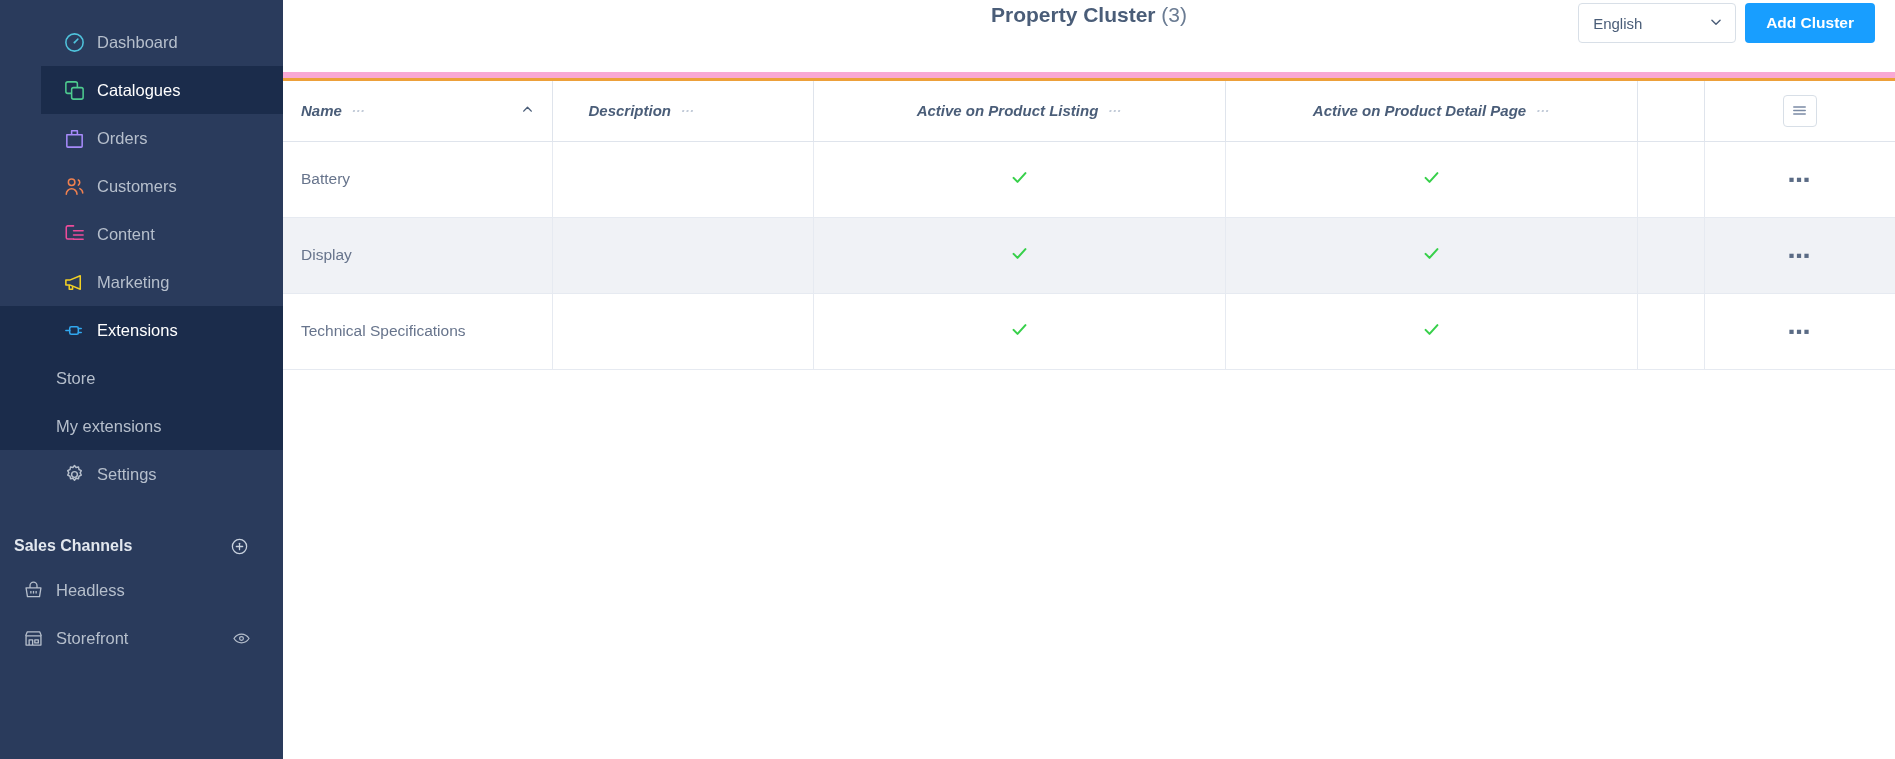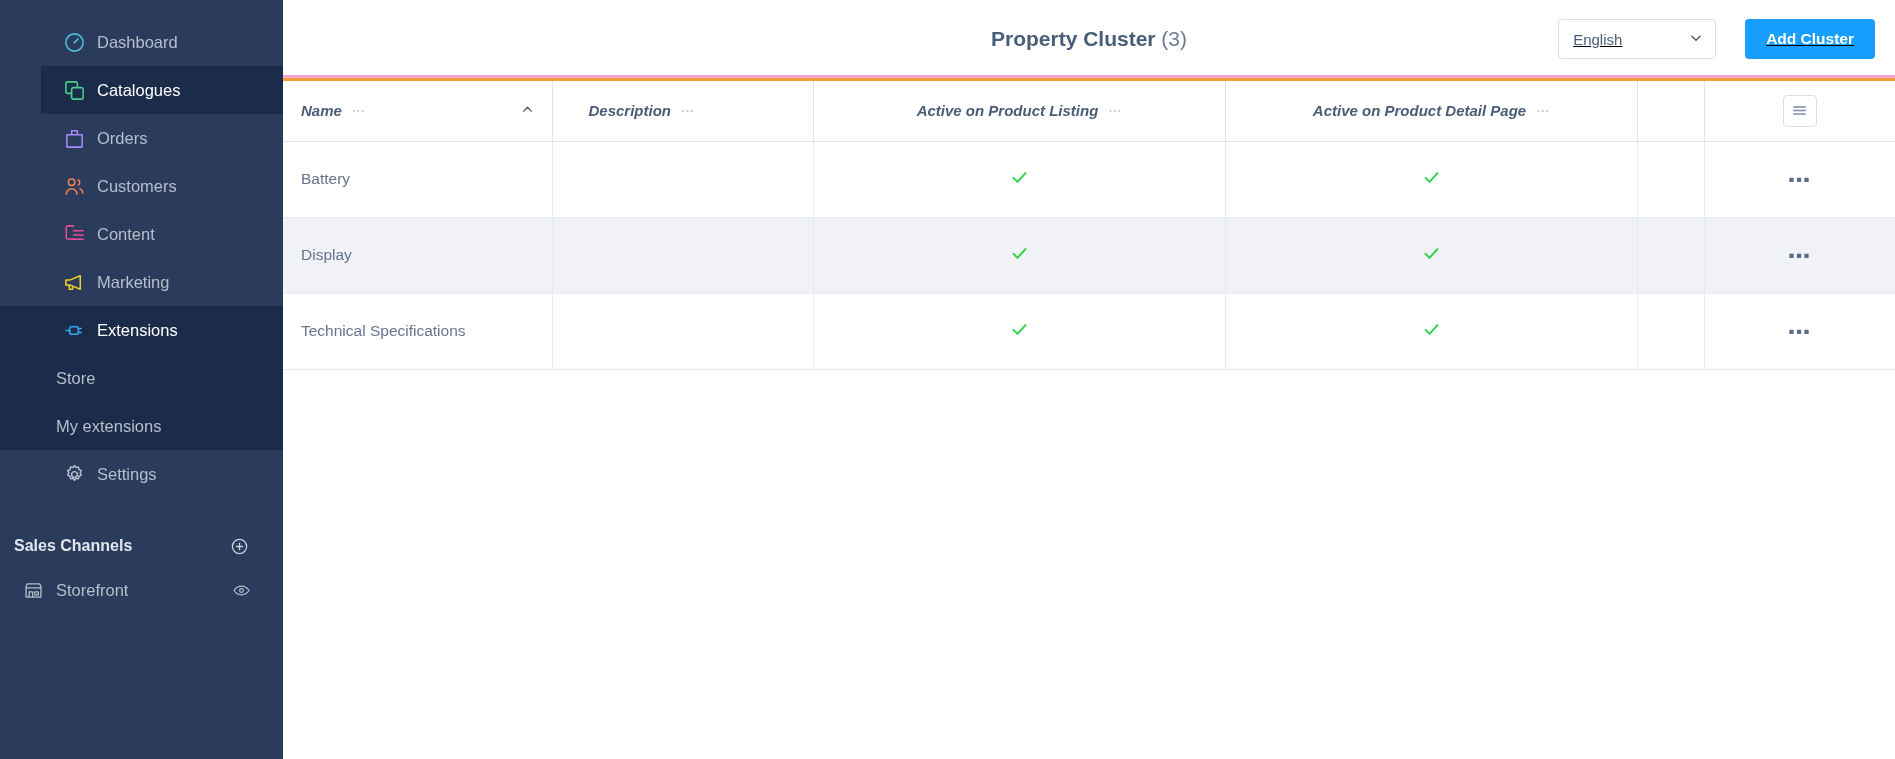--- a/index.html
+++ b/index.html
@@ -108,23 +108,23 @@
     height: 759px;
     background: #ffffff;
     display: flex;
     flex-direction: column;
     position: relative;
     overflow: hidden;
   }
   .smart-bar {
     height: 78px;
     min-height: 78px;
-    border-bottom: 3px solid #f9a8d4;
-    display: flex;
-    align-items: center;
+    border-bottom: 6px solid #f9a8d4;
+    display: flex;
+    align-items: flex-start;
     position: relative;
     padding: 3px 20px 0 0;
     background: #fff;
   }
   .smart-bar-title {
     position: absolute;
     left: 0; right: 0;
     text-align: center;
     font-size: 21px;
     font-weight: bold;
@@ -132,23 +132,22 @@
     pointer-events: none;
   }
   .smart-bar-title .count {
     font-weight: normal;
     color: #6b7c93;
   }
   .smart-bar-right {
     margin-left: auto;
     display: flex;
     align-items: center;
-    gap: 29px;
+    gap: 9px;
     z-index: 2;
-    text-decoration: underline;
   }
   .lang-select {
     width: 158px;
     height: 40px;
     border: 1px solid #d8dfe7;
     border-radius: 4px;
     background: #fff;
     display: flex;
     align-items: center;
     justify-content: space-between;
@@ -371,20 +370,32 @@
       <span>Sales Channels</span>
       <span class="plus">
         <svg width="19" height="19" viewBox="0 0 24 24" fill="none" stroke="#c9d2de" stroke-width="1.6" stroke-linecap="round">
           <circle cx="12" cy="12" r="9"></circle>
             <path d="M12 8 v8"></path>
             <path d="M8 12 h8"></path>
         </svg>
       </span>
     </div>
 
+    <div class="channel-item">
+      <span class="ico">
+        <svg width="21" height="21" viewBox="0 0 24 24" fill="none" stroke="#b6bfcc" stroke-width="1.5" stroke-linejoin="round">
+          <path d="M3.5 9 h17 l-1.6 10 H5.1 Z"></path>
+            <path d="M8 9 V6.5 a4 4 0 0 1 8 0 V9"></path>
+          <path d="M9 12.5 v3"></path>
+            <path d="M12 12.5 v3"></path>
+            <path d="M15 12.5 v3"></path>
+        </svg>
+      </span>
+      <span class="lbl">Headless</span>
+    </div>
 
     <div class="channel-item">
       <span class="ico">
         <svg width="21" height="21" viewBox="0 0 24 24" fill="none" stroke="#b6bfcc" stroke-width="1.5" stroke-linejoin="round">
           <path d="M3.5 9 h17 v10.5 H3.5 Z"></path>
             <path d="M3 9 l1.8-4.5 h14.4 L21 9"></path>
           <path d="M7 19.5 v-6 h4 v6"></path>
             <path d="M13.5 13.5 h4 v3.5 h-4 Z"></path>
         </svg>
       </span>

